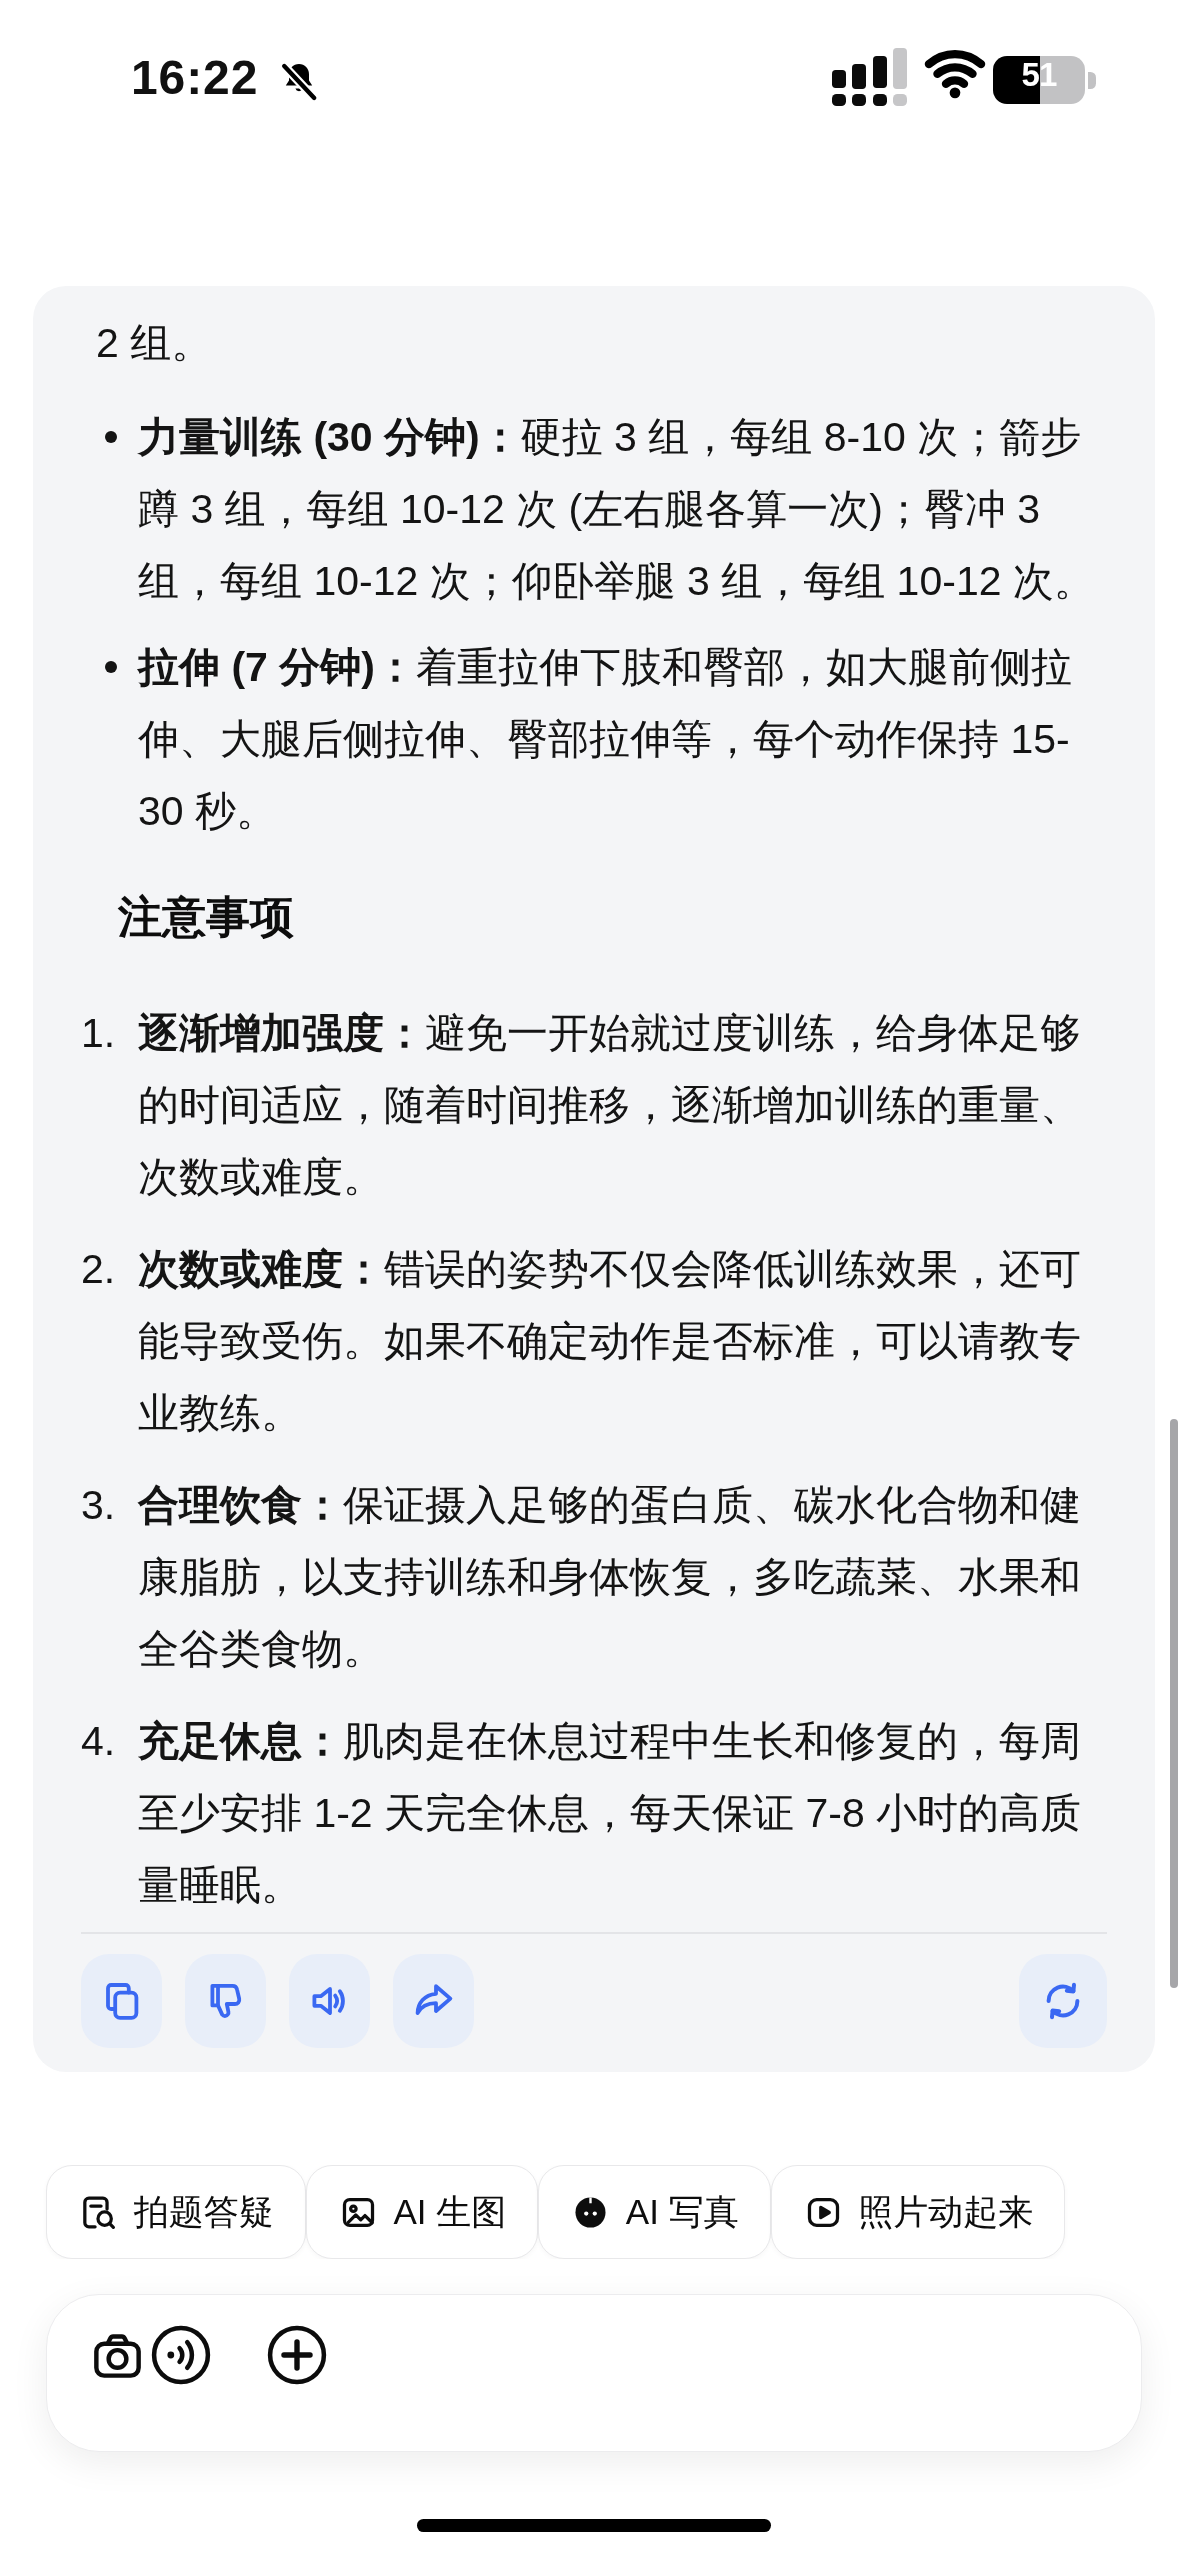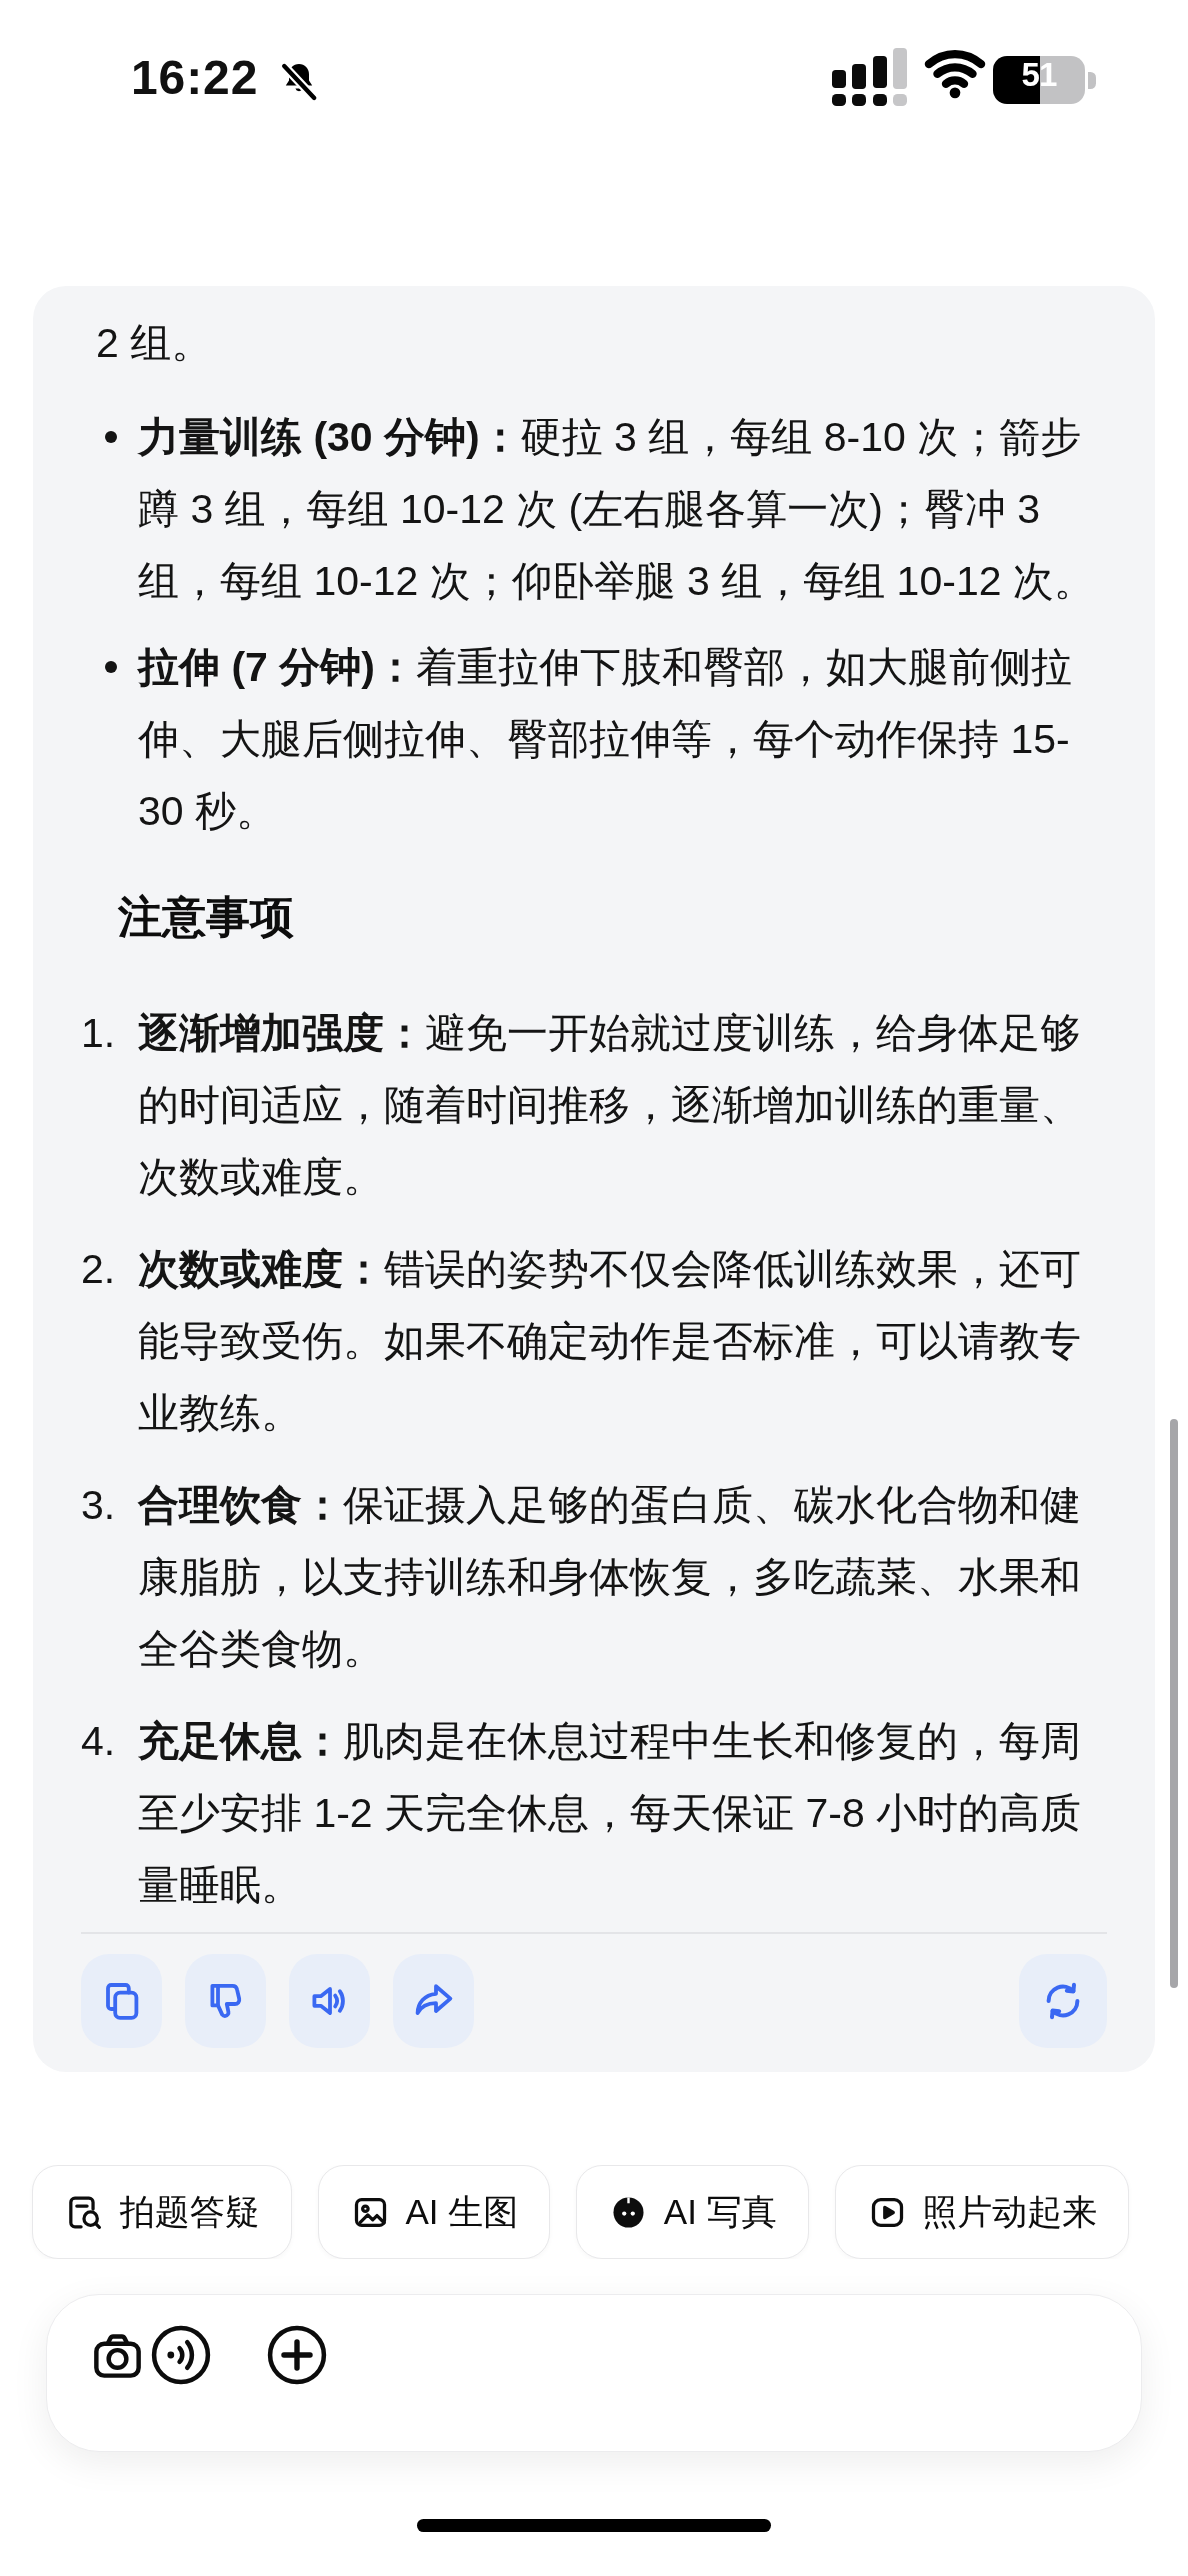--- a/index.html
+++ b/index.html
@@ -63,21 +63,21 @@
   .divider{height:1.8px;background:#e3e4e7;margin-top:11px;}
   .actions{display:flex;align-items:center;gap:23px;margin-top:20px;}
   .act-btn{width:81px;height:94px;border:none;border-radius:28px;background:#e8eef9;cursor:pointer;
     display:flex;align-items:center;justify-content:center;color:#3a68f2;padding:0;}
   .act-btn svg{width:48px;height:48px;}
   .act-btn.regen{margin-left:auto;width:88px;}
   
   .scrollbar{position:absolute;left:1170px;top:1419px;width:8.3px;height:569px;border-radius:4.6px;background:#a6a6a9;}
   
   .chips{position:absolute;left:0;top:2165px;width:1188px;overflow:hidden;}
-  .chips-inner{display:flex;gap:26px;padding-left:32px;flex-wrap:nowrap;}
+  .chips-inner{display:flex;padding-left:46px;flex-wrap:nowrap;}
   .chip{flex:0 0 auto;height:92px;border:1.8px solid #e8e8ea;background:#fff;border-radius:26px;
     display:flex;align-items:center;gap:14.7px;padding:0 31px;font-size:35px;color:#0d0d0d;
     white-space:nowrap;cursor:pointer;box-shadow:0 1.8px 5.5px rgba(0,0,0,0.03);}
   .chip svg{width:41px;height:41px;flex:0 0 auto;}
   
   .inputbar{position:absolute;left:46px;top:2294px;width:1096px;height:158px;box-sizing:border-box;
     background:#fff;border:1.4px solid #ececee;border-radius:53px;
     box-shadow:0 11px 37px rgba(0,0,0,0.07);}
   .input-row{display:flex;align-items:center;padding:26px 29.5px 0 41px;}
   .cam{width:59px;height:59px;color:#0c0c0c;cursor:pointer;flex:0 0 auto;}

